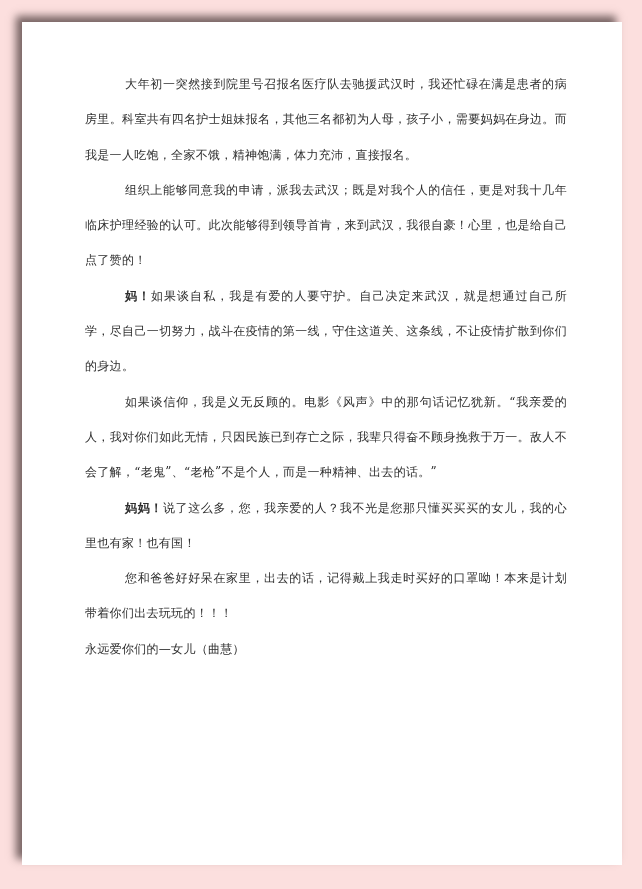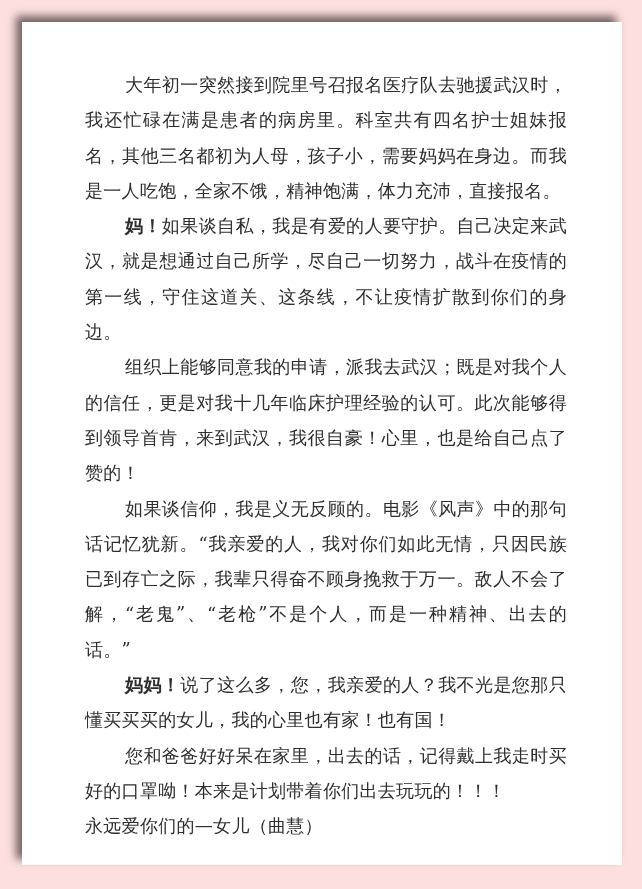--- a/index.html
+++ b/index.html
@@ -20,40 +20,40 @@
     top: 22px;
     width: 600px;
     height: 843px;
     background: #ffffff;
     box-sizing: border-box;
     padding: 45px 55px 0 63px;
     box-shadow: -6px -6px 8px 0 rgba(95, 78, 78, 0.85);
   }
   .paper p {
     margin: 0;
-    font-size: 18px;
+    font-size: 12px;
     line-height: 35.3px;
     color: #2e2e2e;
     text-align: justify;
     text-justify: inter-character;
     text-indent: 40px;
     letter-spacing: 0.3px;
   }
   .paper p b {
     font-weight: bold;
   }
   .signature {
     text-align: center;
     text-indent: 0 !important;
   }
 </style>
 </head>
 <body>
 
 <div class="paper">
   <p><b></b><span>大年初一突然接到院里号召报名医疗队去驰援武汉时，我还忙碌在满是患者的病房里。科室共有四名护士姐妹报名，其他三名都初为人母，孩子小，需要妈妈在身边。而我是一人吃饱，全家不饿，精神饱满，体力充沛，直接报名。</span></p>
+  <p><b></b><span>组织上能够同意我的申请，派我去武汉；既是对我个人的信任，更是对我十几年临床护理经验的认可。此次能够得到领导首肯，来到武汉，我很自豪！心里，也是给自己点了赞的！</span></p>
   <p><b>妈！</b><span>如果谈自私，我是有爱的人要守护。自己决定来武汉，就是想通过自己所学，尽自己一切努力，战斗在疫情的第一线，守住这道关、这条线，不让疫情扩散到你们的身边。</span></p>
-  <p><b></b><span>组织上能够同意我的申请，派我去武汉；既是对我个人的信任，更是对我十几年临床护理经验的认可。此次能够得到领导首肯，来到武汉，我很自豪！心里，也是给自己点了赞的！</span></p>
   <p><b></b><span>如果谈信仰，我是义无反顾的。电影《风声》中的那句话记忆犹新。“我亲爱的人，我对你们如此无情，只因民族已到存亡之际，我辈只得奋不顾身挽救于万一。敌人不会了解，“老鬼”、“老枪”不是个人，而是一种精神、出去的话。”</span></p>
   <p><b>妈妈！</b><span>说了这么多，您，我亲爱的人？我不光是您那只懂买买买的女儿，我的心里也有家！也有国！</span></p>
   <p><b></b><span>您和爸爸好好呆在家里，出去的话，记得戴上我走时买好的口罩呦！本来是计划带着你们出去玩玩的！！！</span></p>
   <p class="signature">永远爱你们的—女儿（曲慧）</p>
 </div>
 
 </body></html>

